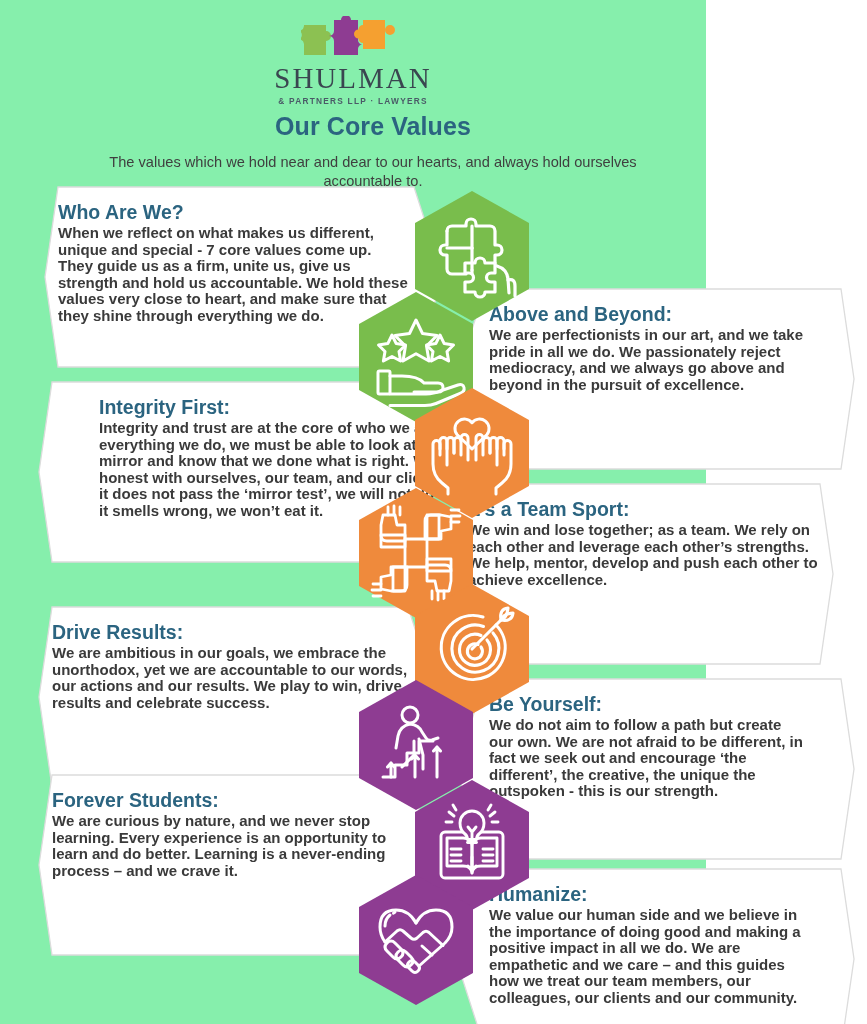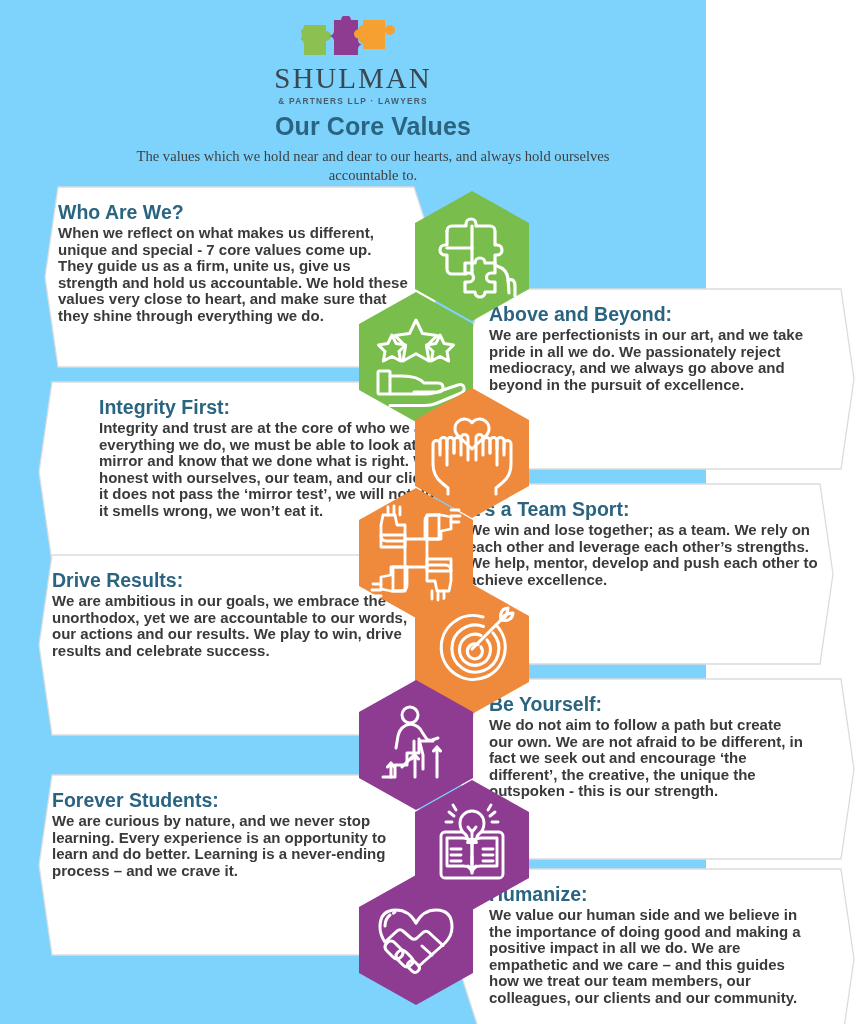--- a/index.html
+++ b/index.html
@@ -5,21 +5,21 @@
   * { box-sizing: border-box; margin: 0; padding: 0; }
   html, body {
     width: 867px; height: 1024px;
     background: #ffffff;
     font-family: "Liberation Sans", sans-serif;
     overflow: hidden;
   }
   #page {
     position: relative;
     width: 706px; height: 1024px;
-    background: #7dd3fc;
+    background: #86efac;
   }
 
   
   .logo-wrap {
     position: absolute;
     left: 0; right: 0; top: 16px;
     display: flex; flex-direction: column; align-items: center;
   }
   .logo-puzzle { width: 104px; height: 46px; display: block; }
   .logo-name {
@@ -49,23 +49,23 @@
   .main-title {
     color: #2b6480;
     font-size: 25px;
     font-weight: 700;
     letter-spacing: 0.1px;
   }
   .sub-title {
     color: #3f3f3f;
     font-size: 14.6px;
     line-height: 19px;
-    margin-top: 6px;
+    margin-top: 12px;
     max-width: 530px;
-    margin-left: auto; margin-right: auto; font-family: Liberation Serif, serif;
+    margin-left: auto; margin-right: auto;
   }
 
   
   .flow { position: absolute; left: 0; top: 0; width: 867px; height: 1024px; }
 
   
   .panel {
     position: absolute;
     width: 400px;
     height: 182px;
@@ -168,21 +168,21 @@
         <svg viewBox="0 0 400 182" preserveAspectRatio="none">
           <path d="M30 1 H386 L399 91 L386 181 H30 L1 91 Z" fill="#ffffff" stroke="#dcdcdc" stroke-width="1.3"></path>
         </svg>
       </div>
       <div class="panel-text">
         <div class="v-title">It’s a Team Sport:</div>
         <div class="v-body">We win and lose together; as a team. We rely on each other and leverage each other’s strengths. We help, mentor, develop and push each other to achieve excellence.</div>
       </div>
     </div>
 
-    <div class="panel left" style="left:38px; top:554px;">
+    <div class="panel left" style="left:38px; top:606px;">
       <div class="panel-bg">
         <svg viewBox="0 0 400 182" preserveAspectRatio="none">
           <path d="M14 1 H370 L399 91 L370 181 H14 L1 91 Z" fill="#ffffff" stroke="#dcdcdc" stroke-width="1.3"></path>
         </svg>
       </div>
       <div class="panel-text" style="width:360px;">
         <div class="v-title">Drive Results:</div>
         <div class="v-body">We are ambitious in our goals, we embrace the unorthodox, yet we are accountable to our words, our actions and our results. We play to win, drive results and celebrate success.</div>
       </div>
     </div>

